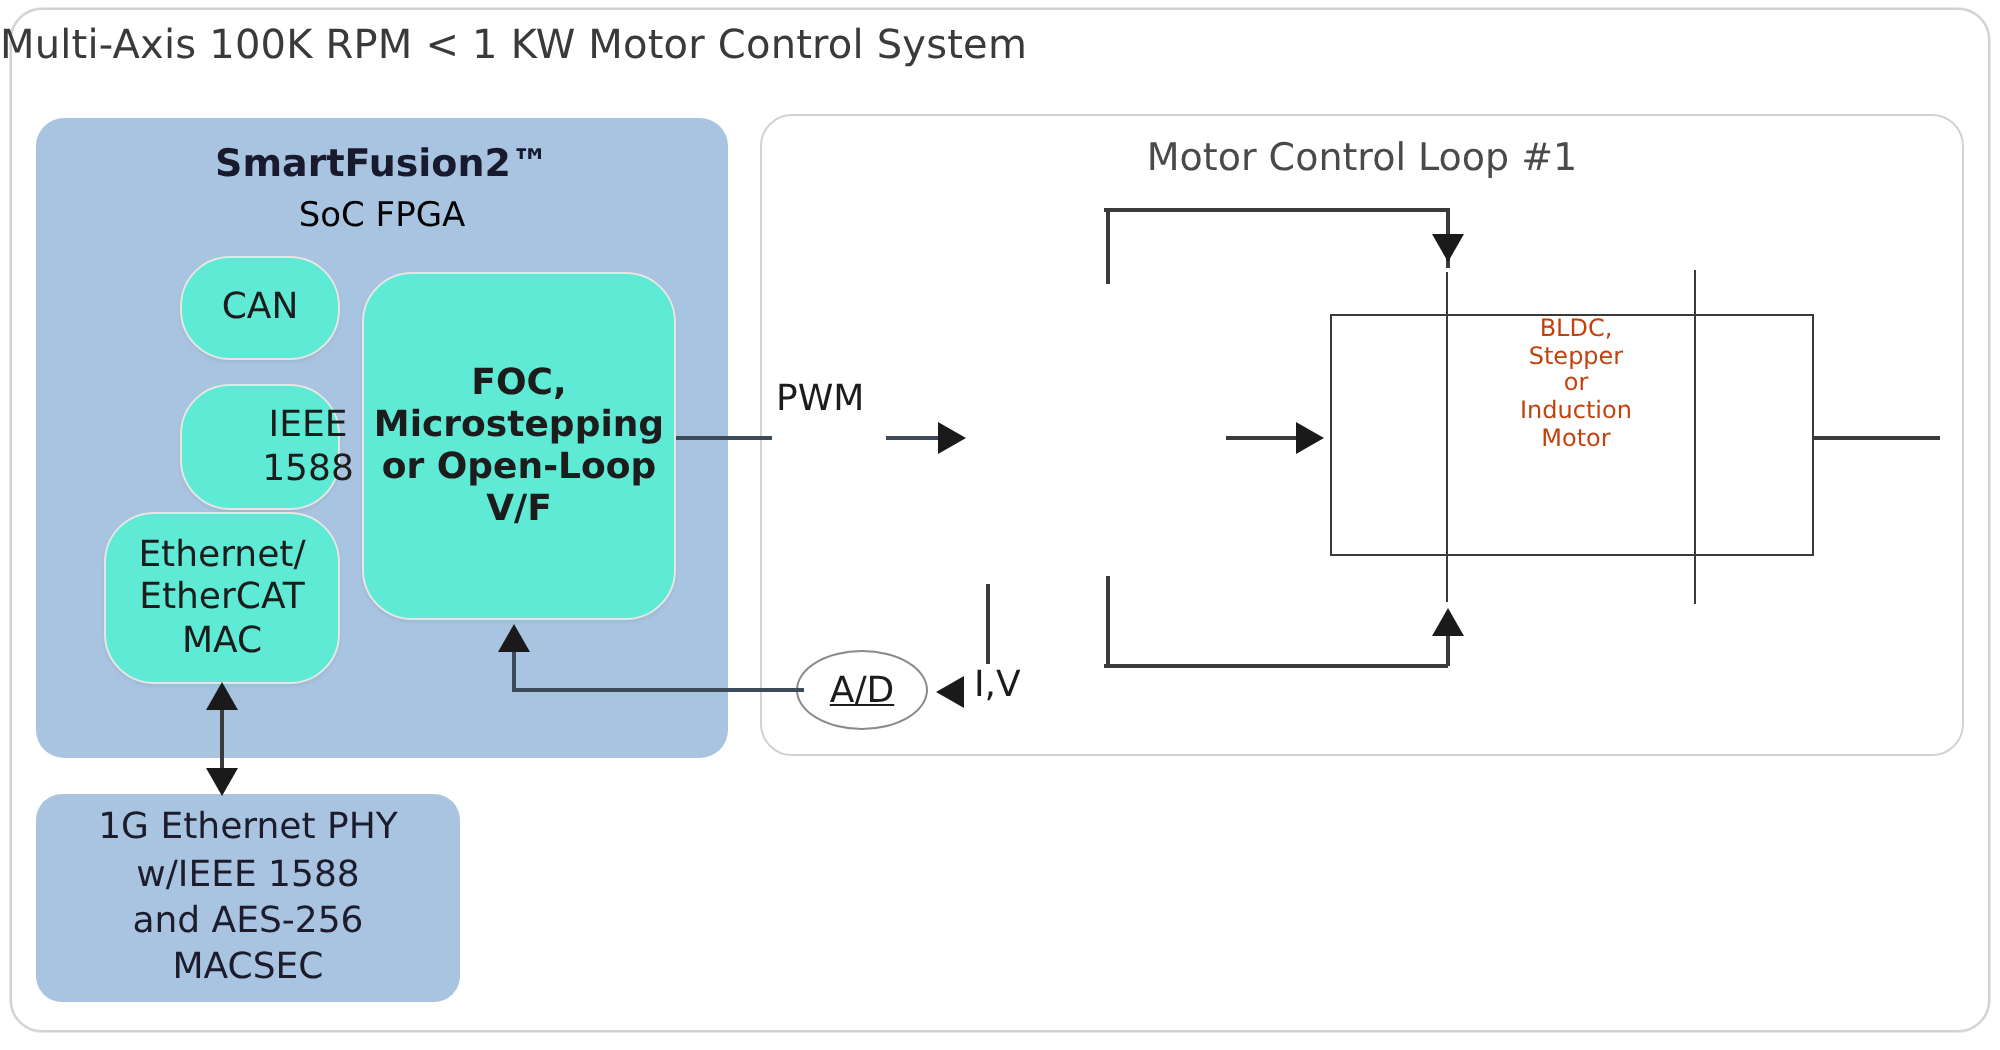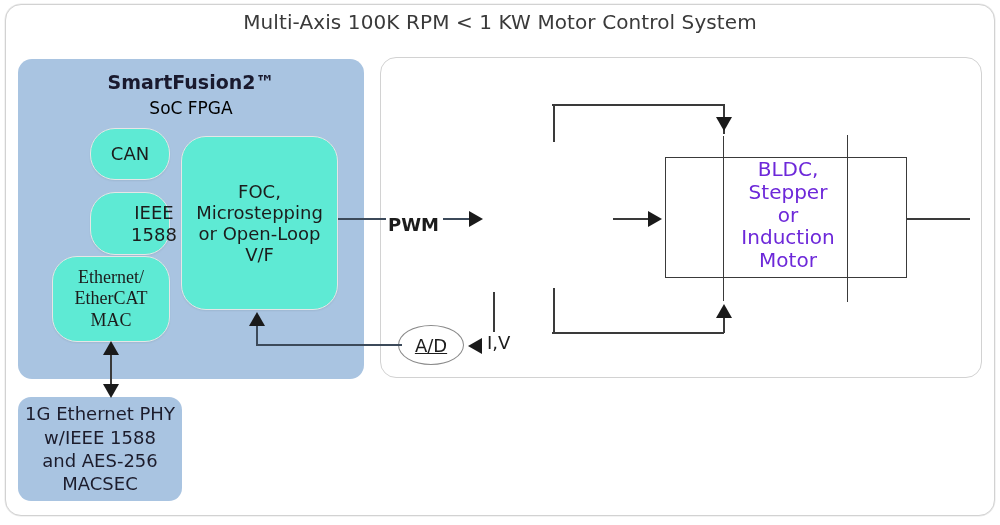--- a/index.html
+++ b/index.html
@@ -27,21 +27,20 @@
     border: 1.5px solid #d2d2d2;
     border-radius: 16px;
     background: #ffffff;
     box-shadow: 0 0 0 0.5px #e8e8e8;
   }
   .system-title {
     position: absolute;
     left: 0;
     top: 10px;
     width: 100%;
-    text-align: center;
     font-size: 20px;
     color: #3a3a3a;
     letter-spacing: 0.1px;
     white-space: nowrap;
   }
 
   
   .sf2-block {
     position: absolute;
     left: 18px;
@@ -85,29 +84,29 @@
     align-items: center;
     justify-content: center;
     text-align: center;
     color: #1c1c1c;
     line-height: 1.18;
     box-shadow: 0 1px 2px rgba(0,0,0,0.07);
   }
 
   #can-block   { left: 90px;  top: 128px; width: 80px;  height: 52px;  font-size: 18px; }
   #ieee-block  { left: 90px;  top: 192px; width: 80px;  height: 63px;  font-size: 18px; padding-left: 48px; }
-  #emac-block  { left: 52px;  top: 256px; width: 118px; height: 86px;  font-size: 18px; font-family: Liberation Serif, serif; }
-  #foc-block   { left: 181px; top: 136px; width: 157px; height: 174px; font-size: 18px; }
+  #emac-block  { left: 52px;  top: 256px; width: 118px; height: 86px;  font-size: 18px; }
+  #foc-block   { left: 181px; top: 136px; width: 157px; height: 174px; font-size: 18px; font-weight: bold; }
 
   
   .phy-block {
     position: absolute;
     left: 18px;
     top: 397px;
-    width: 164px;
+    width: 212px;
     height: 104px;
     box-sizing: border-box;
     background: #a9c4e1;
     border-radius: 13px;
     display: flex;
     align-items: center;
     justify-content: center;
     text-align: center;
     font-size: 18px;
     color: #1c1c2c;
@@ -167,22 +166,22 @@
     box-sizing: border-box;
     border: 1.6px solid #3a3a3a;
     background: #ffffff;
   }
   .motor-label {
     position: absolute;
     left: 688px;
     top: 158px;
     width: 200px;
     text-align: center;
-    font-size: 20px;
-    color: #6d28d9;
+    font-size: 12px;
+    color: #c2410c;
     line-height: 1.14;
   }
   
   .vline {
     position: absolute;
     width: 0;
     border-left: 1.8px solid #3a3a3a;
   }
   #shaft-line-left  { left: 723px; top: 136px; height: 165px; }
   #shaft-line-right { left: 847px; top: 135px; height: 167px; }
@@ -274,31 +273,32 @@
   <div class="wbox" id="emac-block">Ethernet/<br>EtherCAT<br>MAC</div>
   <div class="wbox" id="foc-block">FOC,<br>Microstepping<br>or Open-Loop<br>V/F</div>
 
   <div class="phy-block">1G Ethernet PHY<br>w/IEEE 1588<br>and AES-256<br>MACSEC</div>
 
   <div class="vline-dark" style="left:110px; top:350px; height:40px;"></div>
   <div class="arrow arrow-up" style="left:103px; top:341px;"></div>
   <div class="arrow arrow-down" style="left:103px; top:384px;"></div>
 
   <div class="loop-frame"></div>
+  <div class="loop-title">Motor Control Loop #1</div>
 
 
   <div id="motor-block"></div>
   <div class="motor-label">BLDC,<br>Stepper<br>or<br>Induction<br>Motor</div>
   <div class="vline" id="shaft-line-left"></div>
   <div class="vline" id="shaft-line-right"></div>
 
   <div class="hline hline-dark" style="left:907px; top:218px; width:63px;"></div>
 
   <div class="hline" style="left:338px; top:218px; width:48px;"></div>
-  <div class="conn-label" style="left:388px; top:214px;font-weight:bold;">PWM</div>
+  <div class="conn-label" style="left:388px; top:189px;">PWM</div>
   <div class="hline" style="left:443px; top:218px; width:38px;"></div>
   <div class="arrow arrow-right" style="left:469px; top:211px;"></div>
 
   <div class="hline hline-dark" style="left:613px; top:218px; width:38px;"></div>
   <div class="arrow arrow-right" style="left:648px; top:211px;"></div>
 
   <div class="vline-dark" style="left:553px; top:104px; height:38px;"></div>
   <div class="hline hline-dark" style="left:552px; top:104px; width:172px;"></div>
   <div class="vline-dark" style="left:723px; top:104px; height:30px;"></div>
   <div class="arrow arrow-down" style="left:716px; top:117px;"></div>

